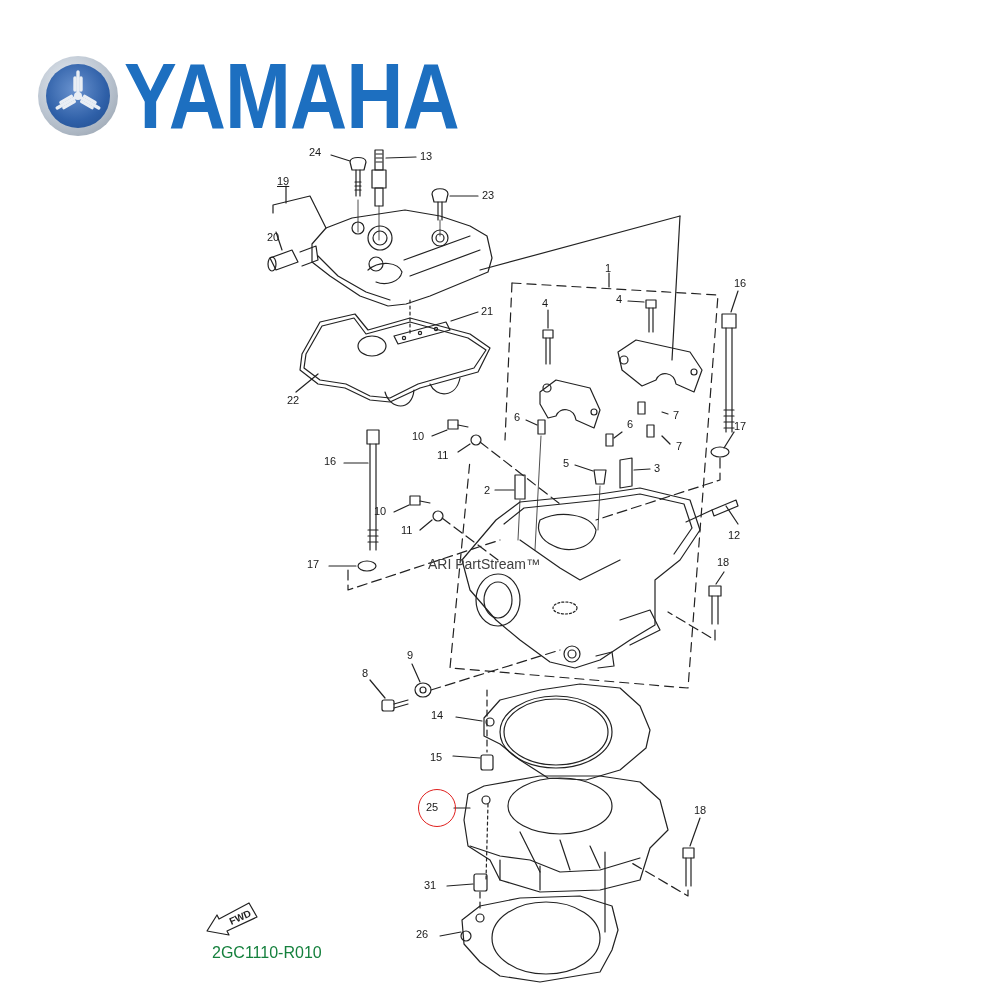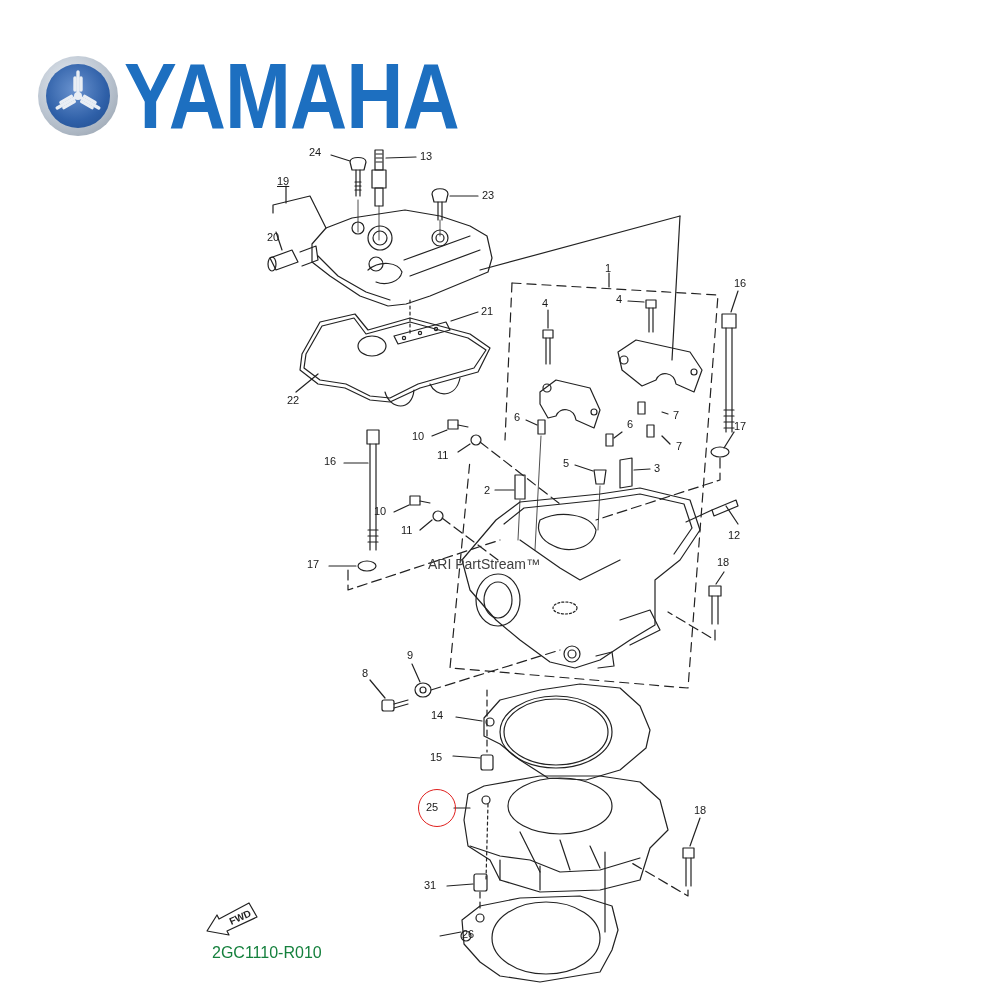--- a/index.html
+++ b/index.html
@@ -276,21 +276,21 @@
 <div class="callout" style="left:734px;top:421px;">17</div>
 <div class="callout" style="left:307px;top:559px;">17</div>
 <div class="callout" style="left:717px;top:557px;">18</div>
 <div class="callout" style="left:277px;top:176px;text-decoration:underline;">19</div>
 <div class="callout" style="left:267px;top:219px;margin-top:13px;">20</div>
 <div class="callout" style="left:481px;top:306px;">21</div>
 <div class="callout" style="left:287px;top:395px;">22</div>
 <div class="callout" style="left:482px;top:190px;">23</div>
 <div class="callout" style="left:309px;top:147px;">24</div>
 <div class="callout" style="left:426px;top:802px;">25</div>
-<div class="callout" style="left:416px;top:929px;margin-left:46px;">26</div>
+<div class="callout" style="left:416px;top:929px;">26</div>
 <div class="callout" style="left:424px;top:880px;">31</div>
 <div class="callout" style="left:694px;top:805px;">18</div>
 
 <div class="fwd">
   <svg width="56" height="40" viewBox="0 0 56 40">
     <g fill="#fff" stroke="#222" stroke-width="1.2" stroke-linejoin="round">
       <path d="M2,34 L12,18 L14,22 L44,6 L52,20 L22,34 L24,38 Z"></path>
     </g>
     <text x="24" y="26" font-family="Liberation Sans, sans-serif" font-size="10" font-weight="bold" fill="#222" transform="rotate(-24 30 22)">FWD</text>
   </svg>

